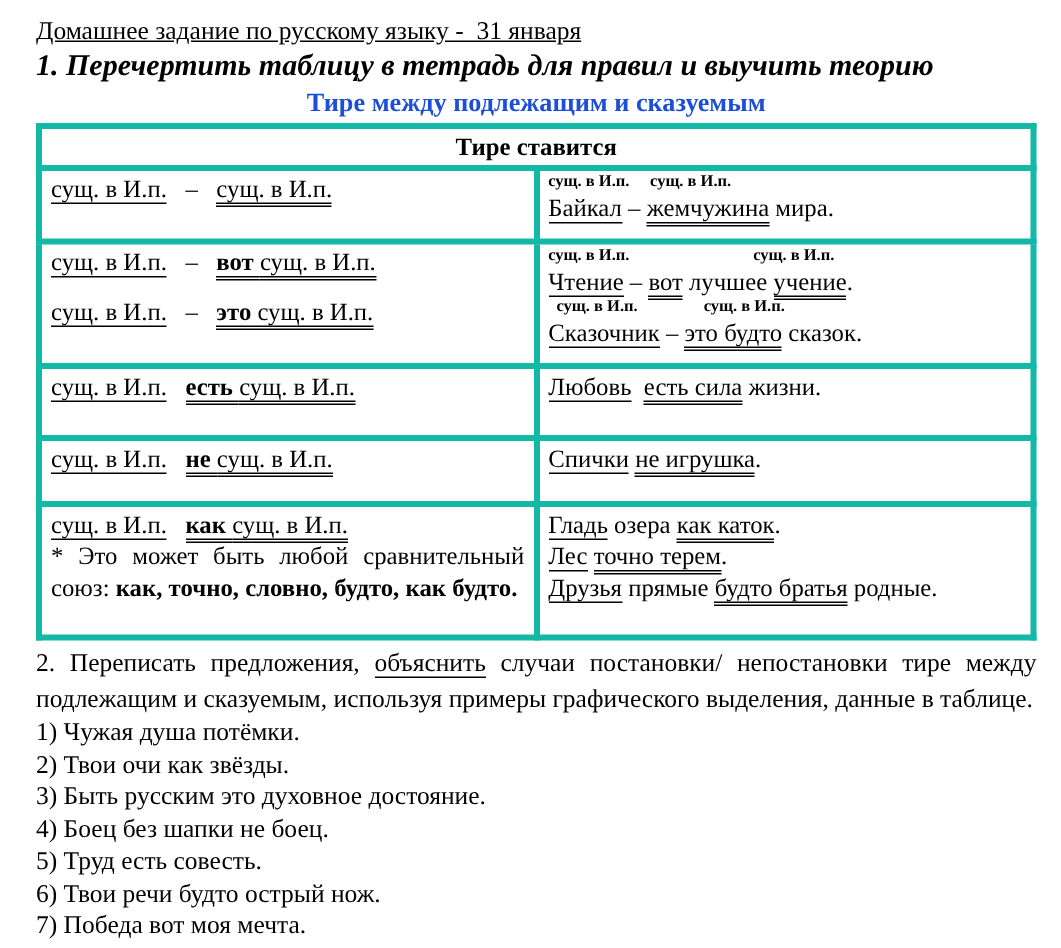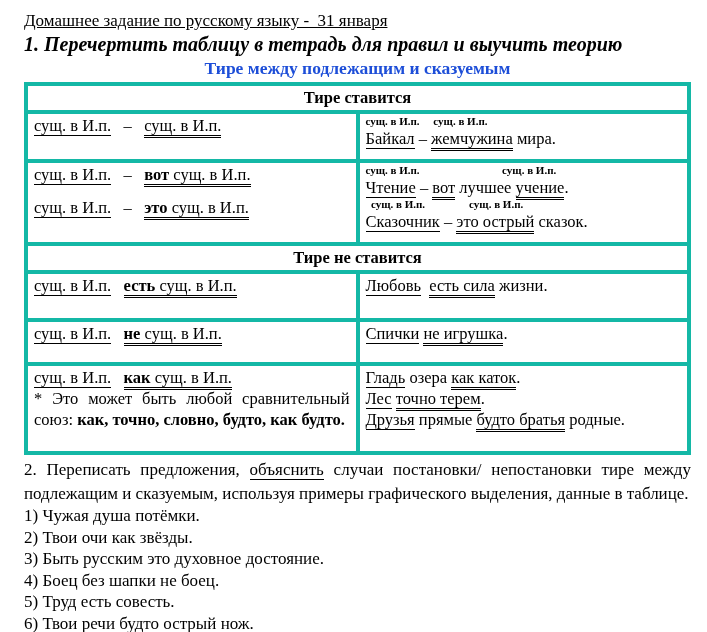--- a/index.html
+++ b/index.html
@@ -77,25 +77,22 @@
     </tr>
     <tr class="r2">
       <td>
             <div class="line"><span class="u">сущ. в И.п.</span><span>   –   </span><span class="b uu">вот </span><span class="uu">сущ. в И.п.</span></div>
             <div class="line mt"><span class="u">сущ. в И.п.</span><span>   –   </span><span class="b uu">это </span><span class="uu">сущ. в И.п.</span></div>
           </td>
       <td>
             <div class="line lbl">сущ. в И.п.                              сущ. в И.п.</div>
             <div class="line"><span class="u">Чтение</span><span> – </span><span class="uu">вот</span><span> лучшее </span><span class="uu">учение</span><span>.</span></div>
             <div class="line lbl">  сущ. в И.п.                сущ. в И.п.</div>
-            <div class="line"><span class="u">Сказочник</span><span> – </span><span class="uu">это острый</span><span> сказок.</span></div>
+            <div class="line"><span class="u">Сказочник</span><span> – </span><span class="uu">это будто</span><span> сказок.</span></div>
           </td>
-    </tr>
-    <tr>
-      <td class="sect" colspan="2">Тире не ставится</td>
     </tr>
     <tr class="r3">
       <td>
             <div class="line"><span class="u">сущ. в И.п.</span><span>   </span><span class="b uu">есть </span><span class="uu">сущ. в И.п.</span></div>
           </td>
       <td>
             <div class="line"><span class="u">Любовь</span><span>  </span><span class="uu">есть сила</span><span> жизни.</span></div>
           </td>
     </tr>
     <tr class="r4">

